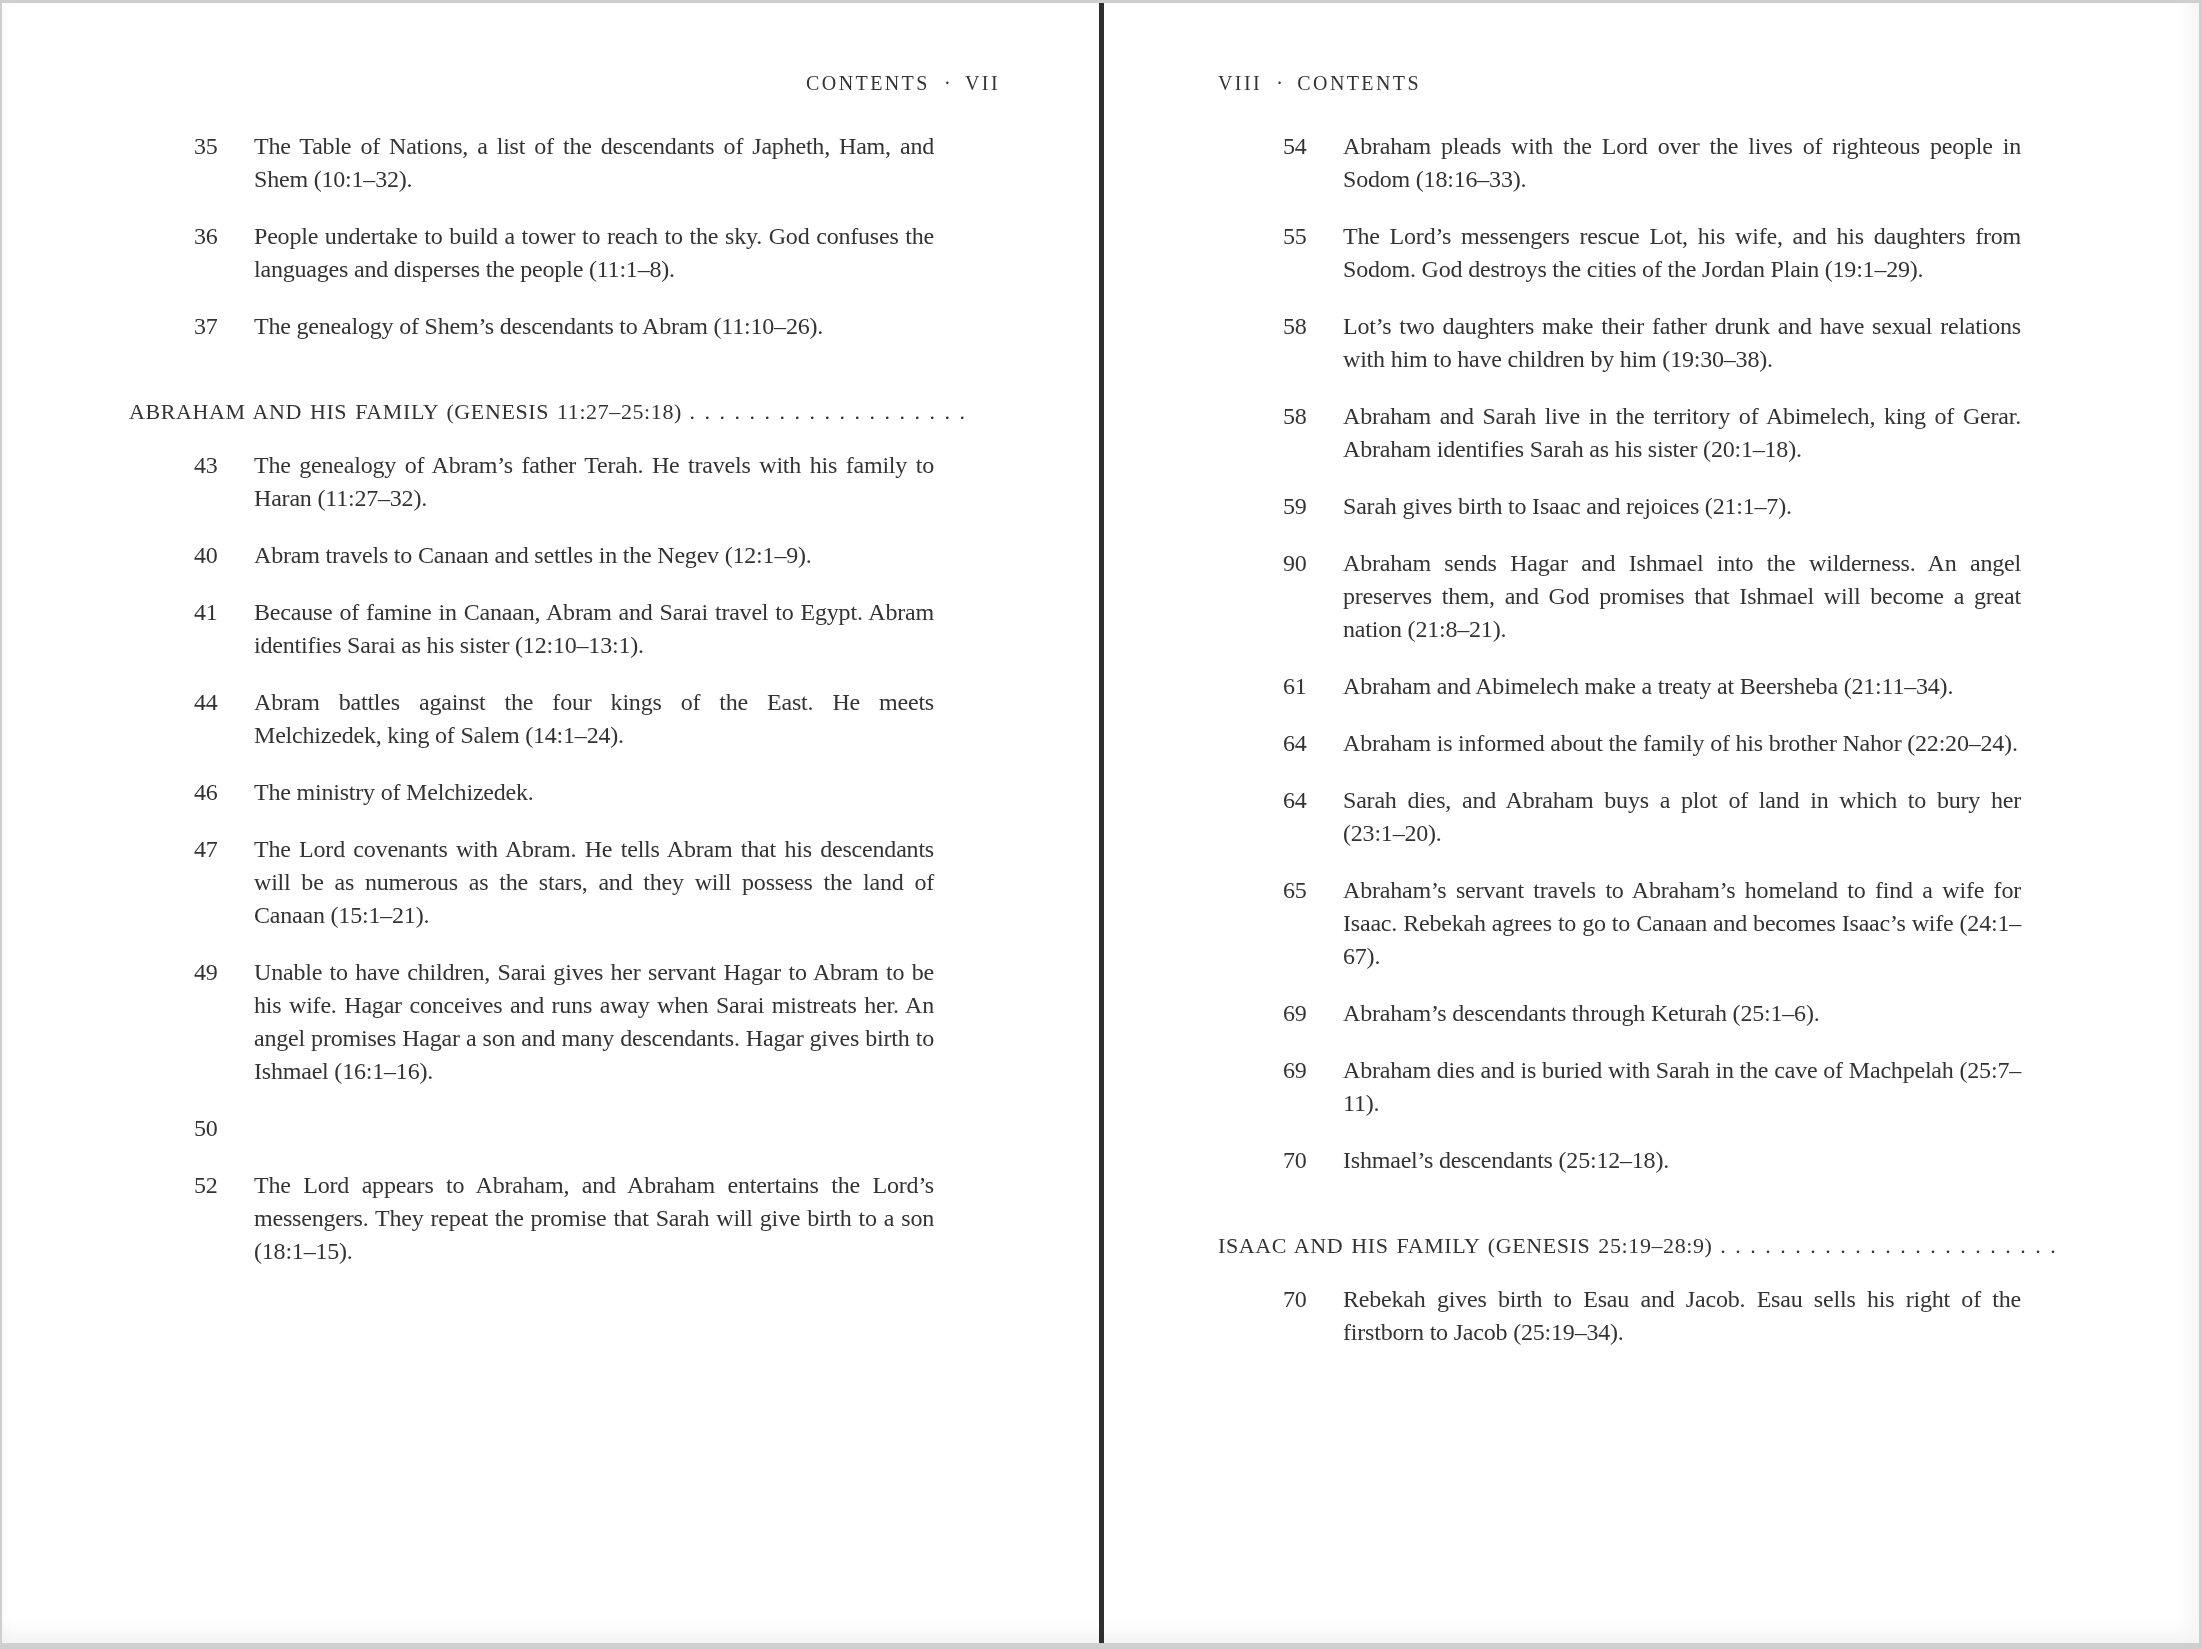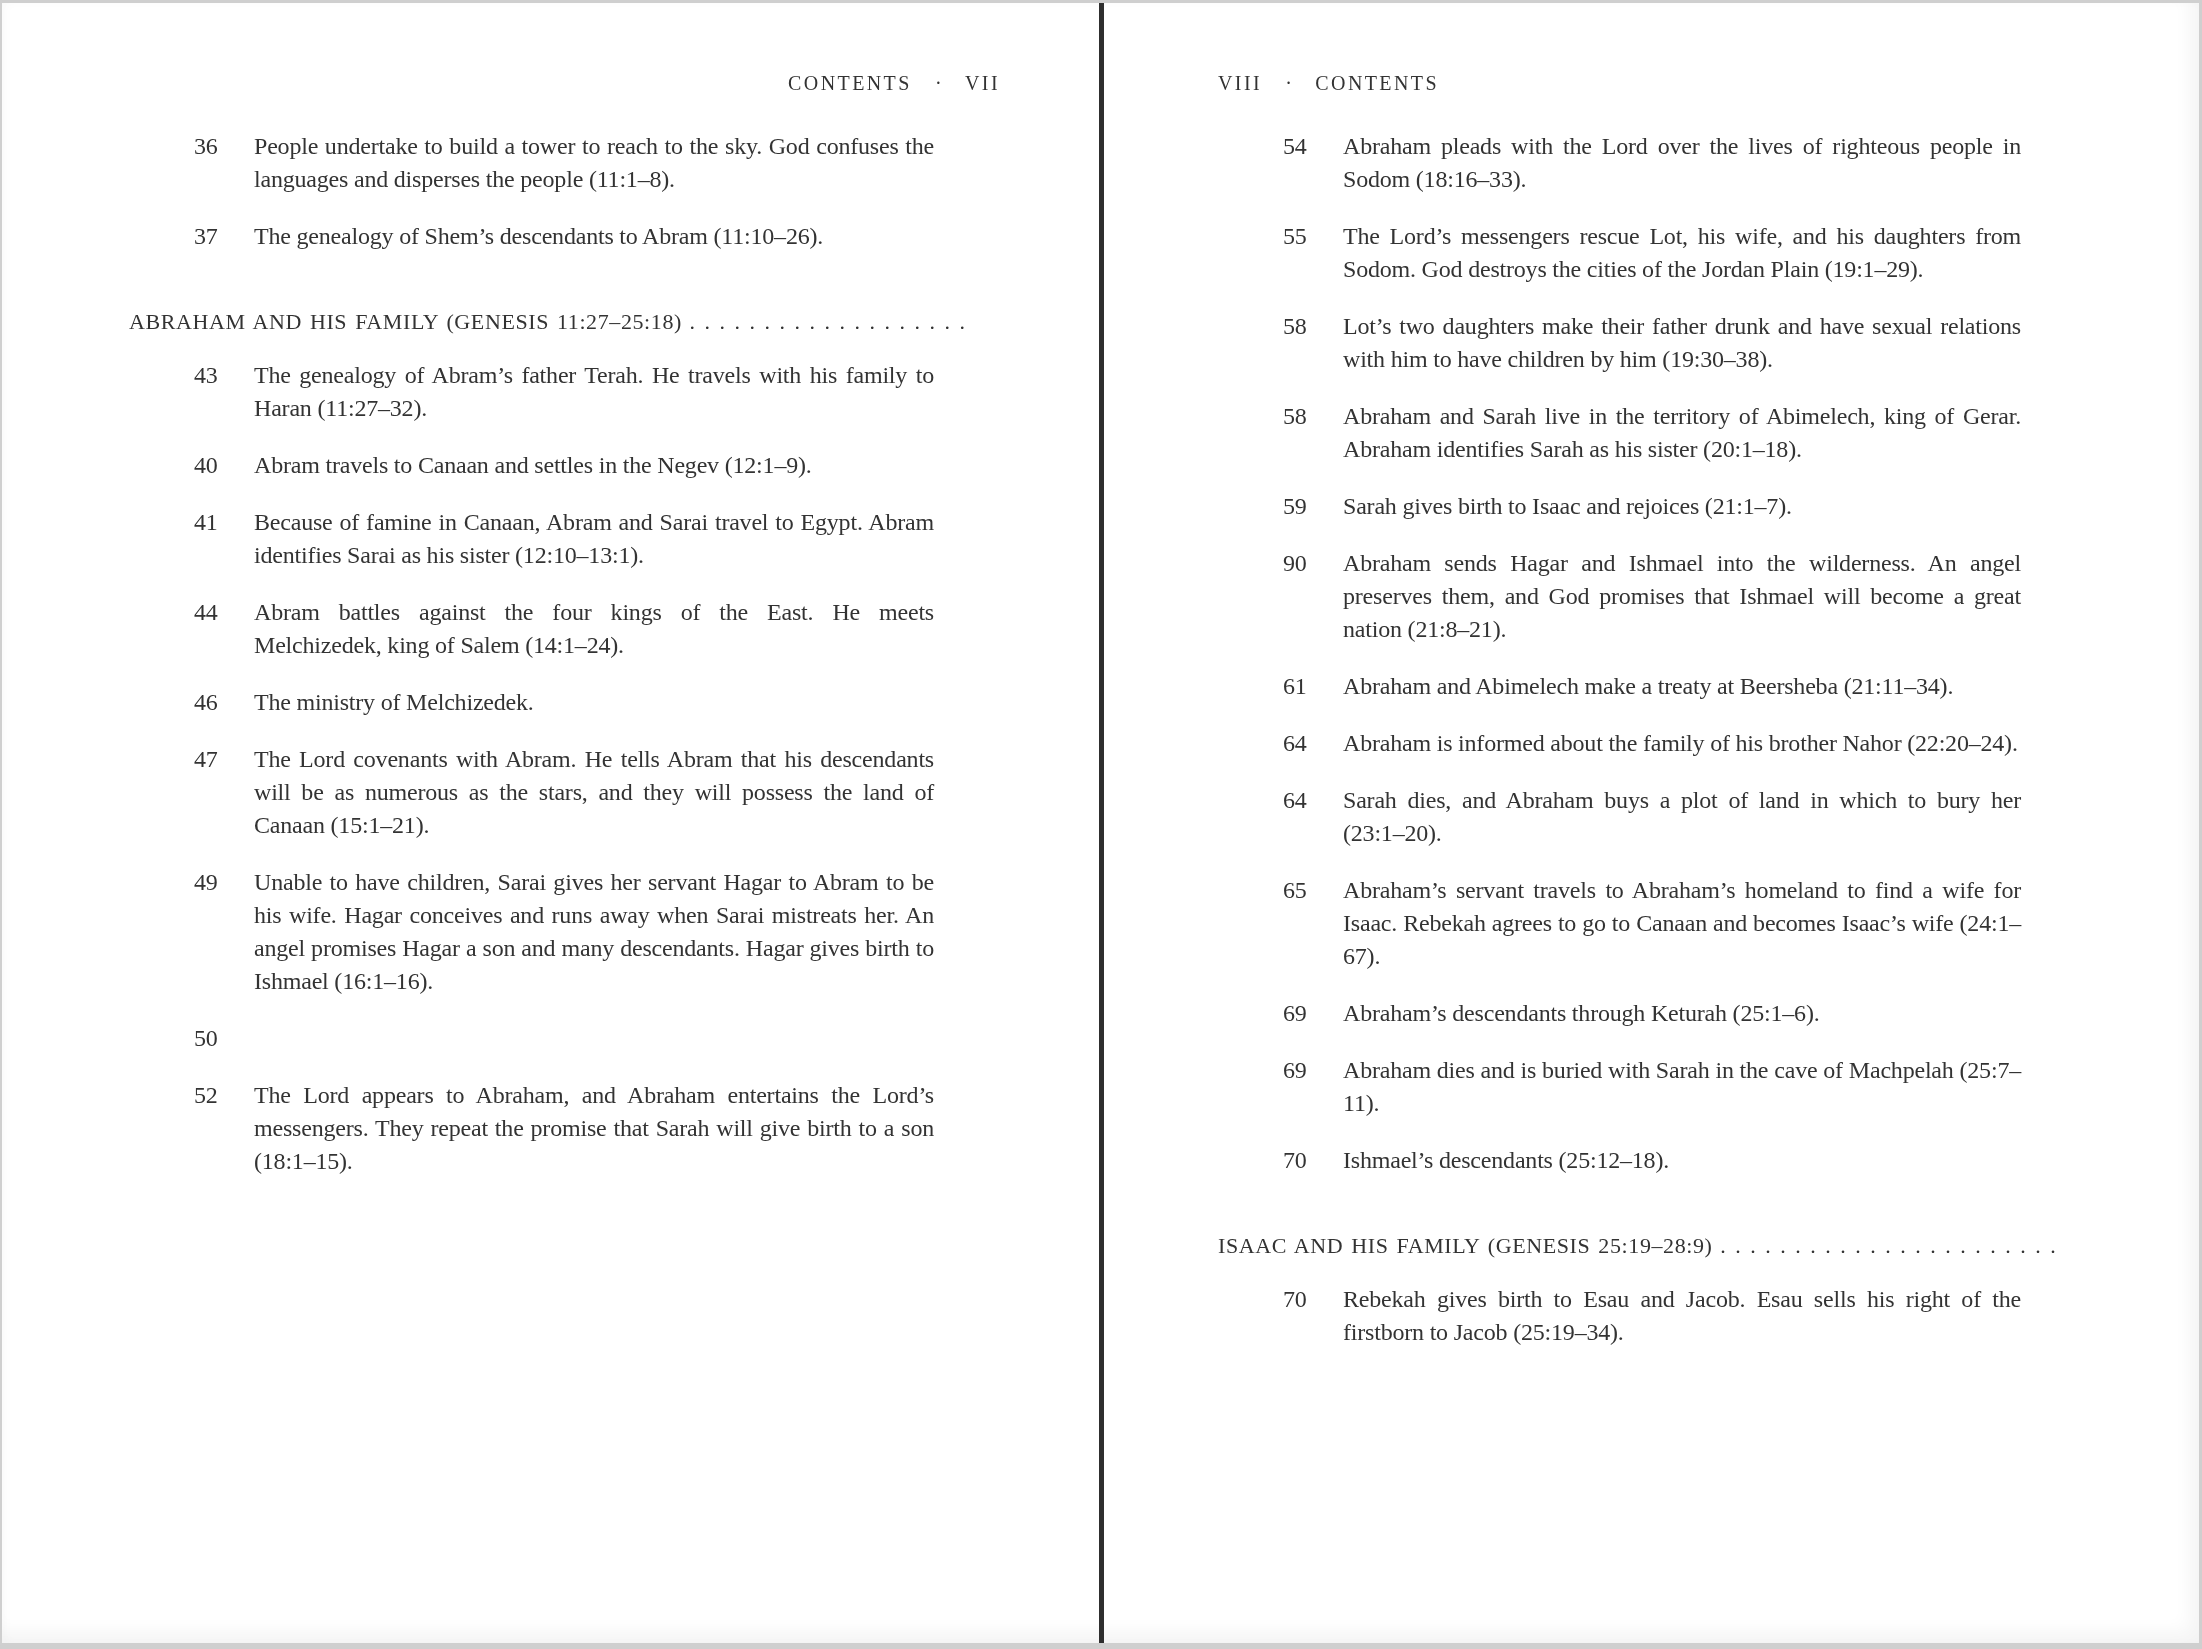--- a/index.html
+++ b/index.html
@@ -35,21 +35,20 @@
   .page-left{left:0;width:1097px;}
   .page-right{left:1101px;width:1094px;}
 
   .running-head{
     position:absolute;top:69px;
     font-size:20px;line-height:23px;
     letter-spacing:2.4px;
     color:var(--text);
     display:flex;align-items:flex-start;
     white-space:nowrap;
-    gap:9px;
   }
   .rh-left{right:99px;}
   .rh-right{left:115px;}
   .running-head .dot{margin:0 14.3px;letter-spacing:0;}
 
   .content{
     position:absolute;top:127px;
     font-size:24px;line-height:33px;
     letter-spacing:-0.2px;
   }
@@ -92,20 +91,24 @@
   <div class="divider"></div>
 
   <section class="page page-left">
     <header class="running-head rh-left">
       <span>CONTENTS</span>
       <span class="dot">·</span>
       <span>VII</span>
     </header>
     <div class="content content-left">
         <div class="entry">
+          <span class="num">35</span>
+          <div class="txt">The Table of Nations, a list of the descendants of Japheth, Ham, and Shem (10:1–32).</div>
+        </div>
+        <div class="entry">
           <span class="num">36</span>
           <div class="txt">People undertake to build a tower to reach to the sky. God confuses the languages and disperses the people (11:1–8).</div>
         </div>
         <div class="entry">
           <span class="num">37</span>
           <div class="txt">The genealogy of Shem’s descendants to Abram (11:10–26).</div>
         </div>
         <div class="section">
           <span class="sec-title">ABRAHAM AND HIS FAMILY (GENESIS 11:27–25:18)</span>
           <span class="leader">......................</span>

